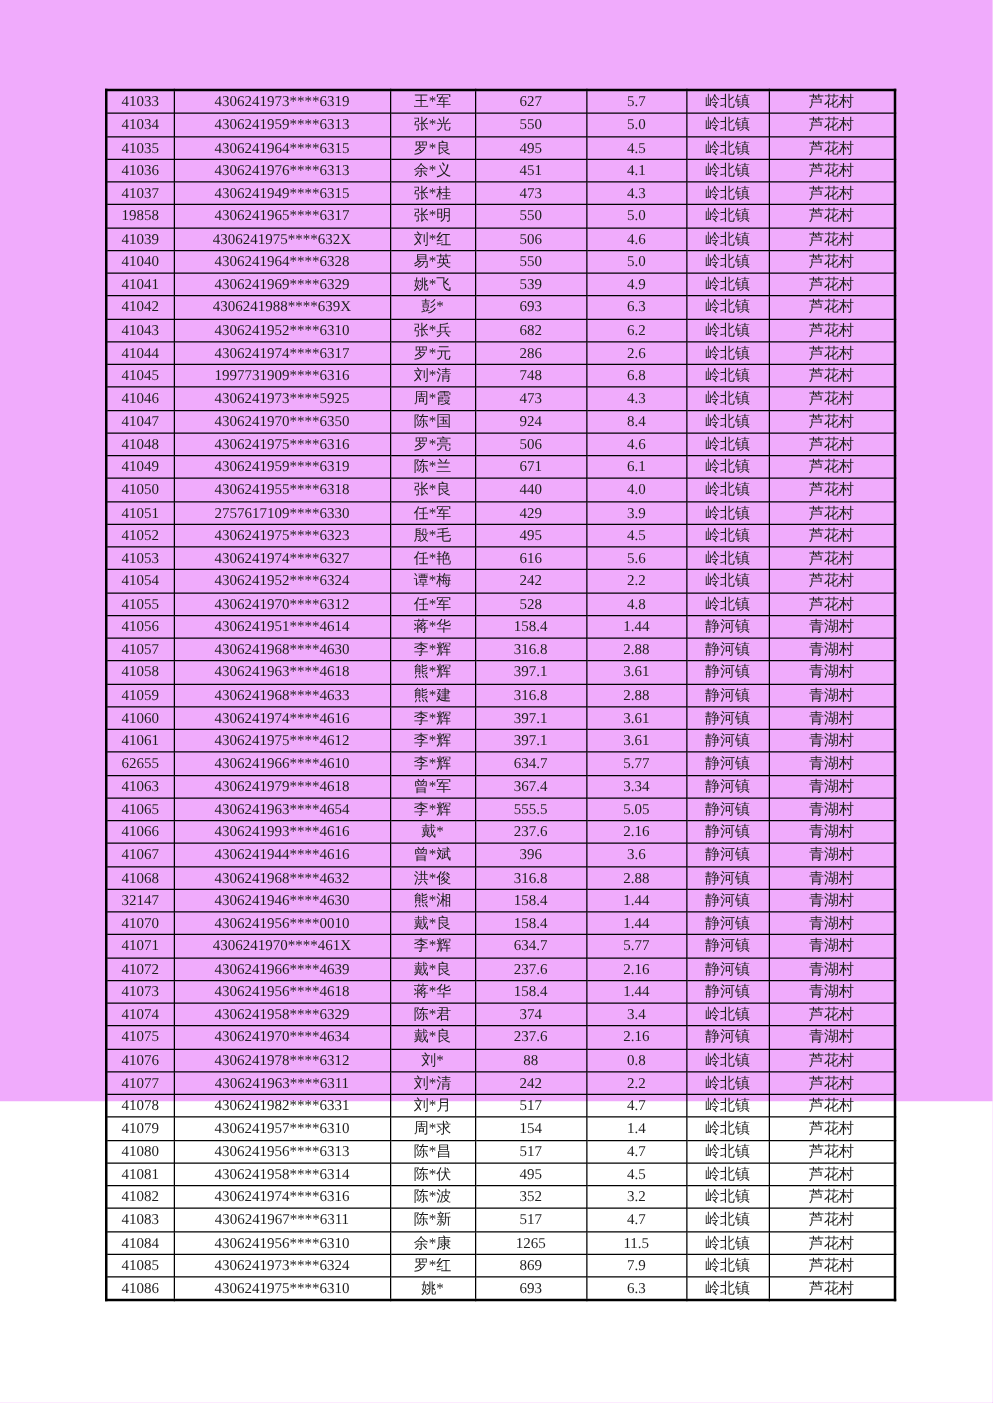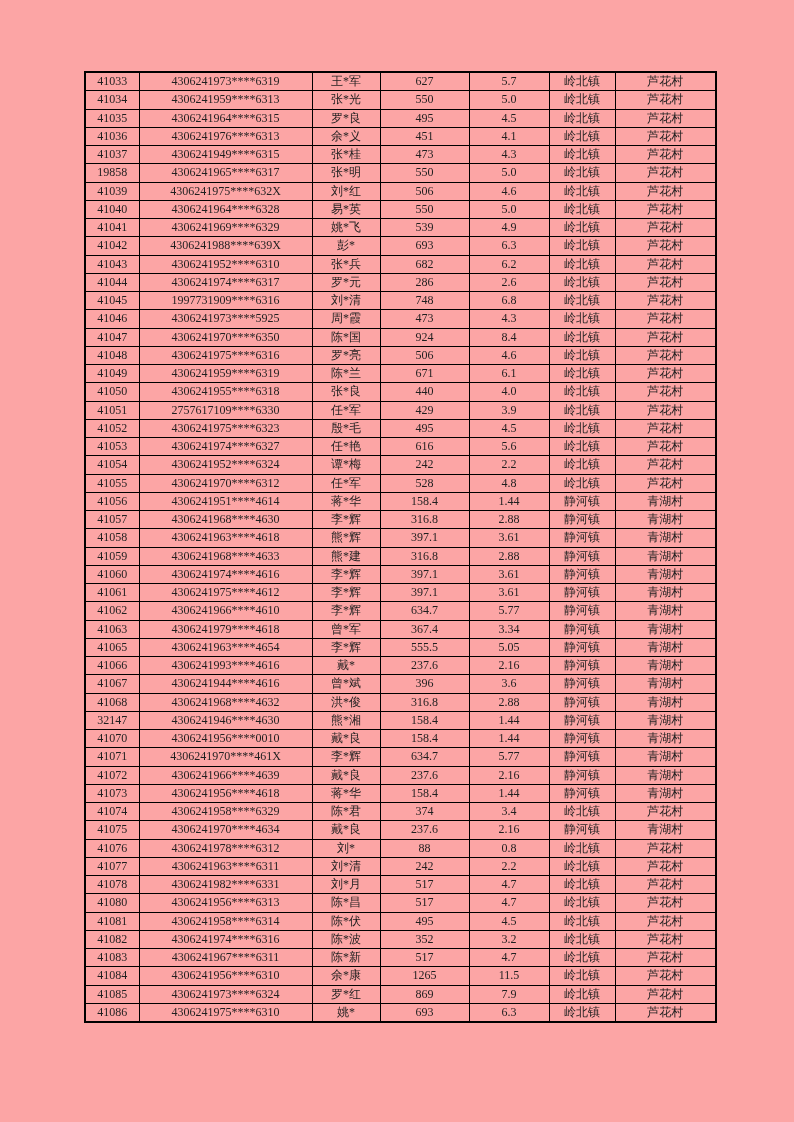--- a/index.html
+++ b/index.html
@@ -13,22 +13,22 @@
     position: relative;
     overflow: hidden;
     font-family: "Liberation Serif", "DejaVu Serif", serif;
     color: #1f1f1f;
   }
   .page {
     position: absolute;
     left: 0;
     top: 0;
     width: 794px;
-    height: 1122px;
-    background: #fca5a5;
+    height: 881px;
+    background: #f0abfc;
   }
   table.record-table {
     position: absolute;
     left: 84px;
     top: 71px;
     border-collapse: collapse;
     table-layout: fixed;
     width: 631px;
     border: 2px solid #000;
     font-size: 12px;
@@ -322,21 +322,21 @@
         <tr>
           <td>41061</td>
           <td>4306241975****4612</td>
           <td>李*辉</td>
           <td>397.1</td>
           <td>3.61</td>
           <td>静河镇</td>
           <td>青湖村</td>
         </tr>
         <tr>
-          <td>41062</td>
+          <td>62655</td>
           <td>4306241966****4610</td>
           <td>李*辉</td>
           <td>634.7</td>
           <td>5.77</td>
           <td>静河镇</td>
           <td>青湖村</td>
         </tr>
         <tr>
           <td>41063</td>
           <td>4306241979****4618</td>
@@ -466,20 +466,29 @@
         <tr>
           <td>41078</td>
           <td>4306241982****6331</td>
           <td>刘*月</td>
           <td>517</td>
           <td>4.7</td>
           <td>岭北镇</td>
           <td>芦花村</td>
         </tr>
         <tr>
+          <td>41079</td>
+          <td>4306241957****6310</td>
+          <td>周*求</td>
+          <td>154</td>
+          <td>1.4</td>
+          <td>岭北镇</td>
+          <td>芦花村</td>
+        </tr>
+        <tr>
           <td>41080</td>
           <td>4306241956****6313</td>
           <td>陈*昌</td>
           <td>517</td>
           <td>4.7</td>
           <td>岭北镇</td>
           <td>芦花村</td>
         </tr>
         <tr>
           <td>41081</td>

